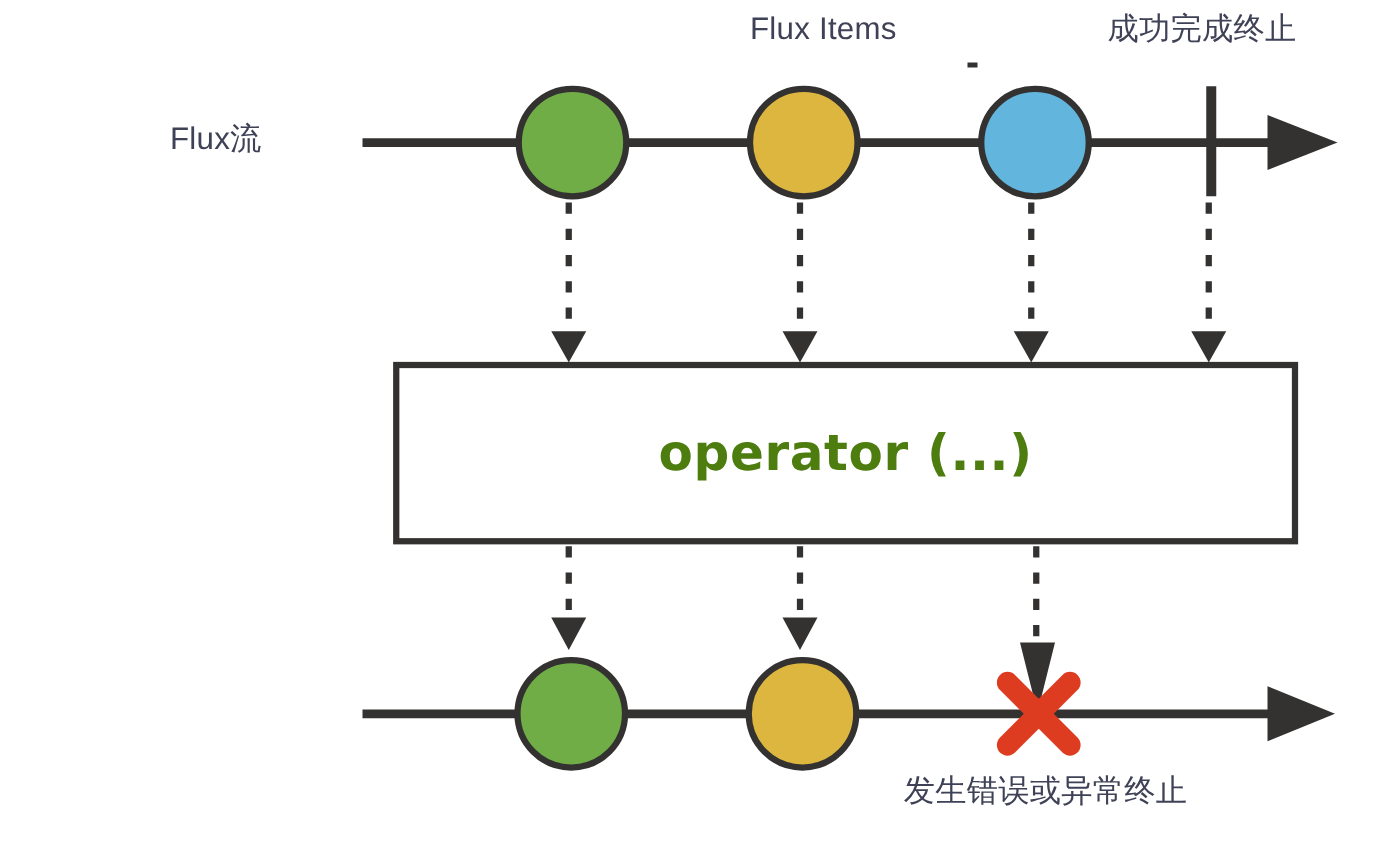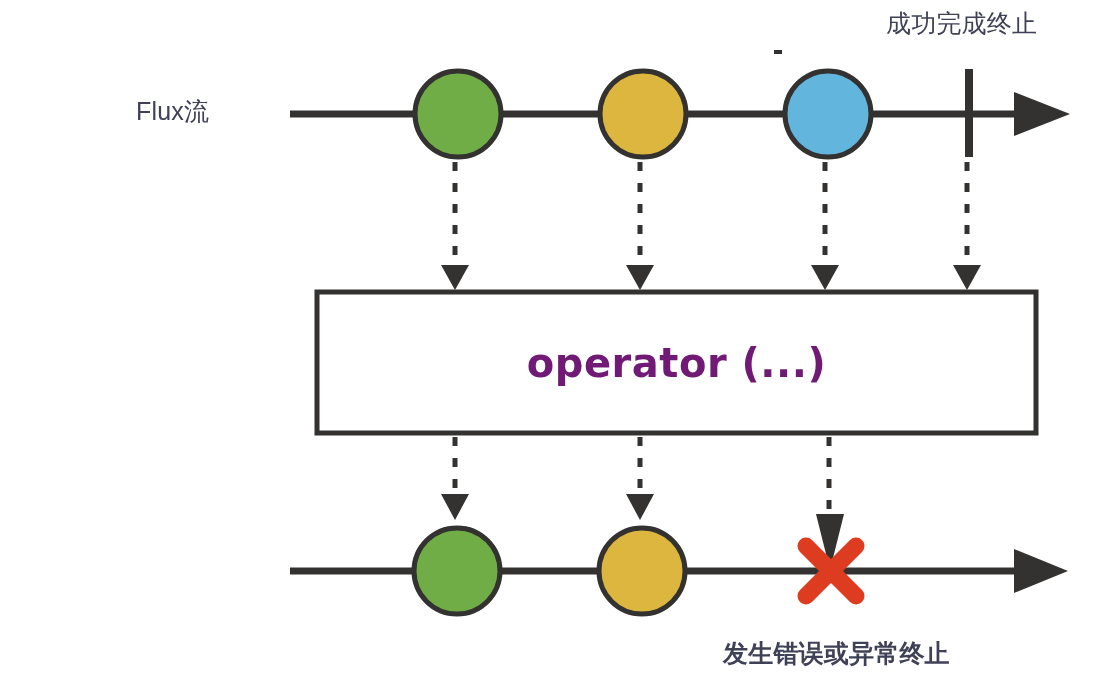--- a/index.html
+++ b/index.html
@@ -46,36 +46,35 @@
     left: 886px;
     top: 10px;
     text-align: center;
   }
   #label-flux-result {
     left: 16px;
     top: 554px;
   }
   #label-error-terminate {
     left: 723px;
-    top: 640px;
-    font-weight: bold;
+    top: 620px;
   }
   .operator-text {
     position: absolute;
     left: 317px;
     top: 292px;
     width: 719px;
     height: 141px;
     display: flex;
     align-items: center;
     justify-content: center;
     font-family: "DejaVu Sans", "Liberation Sans", sans-serif;
     font-weight: bold;
     font-size: 40px;
-    color: #701a75;
+    color: #4d7c0f;
     letter-spacing: 0.5px;
   }
 </style>
 </head>
 <body>
 
 <div id="canvas">
 
   <svg id="diagram-svg" viewBox="0 0 1108 690" xmlns="http://www.w3.org/2000/svg">
 
@@ -127,20 +126,21 @@
 
       <g>
         <line x1="806" y1="546" x2="856" y2="596" stroke="#dd3c20" stroke-width="17" stroke-linecap="round"></line>
         <line x1="856" y1="546" x2="806" y2="596" stroke="#dd3c20" stroke-width="17" stroke-linecap="round"></line>
       </g>
     </g>
   </svg>
 
   <div class="label-text" id="label-flux-stream">Flux流</div>
 
+  <div class="label-text" id="label-flux-items">Flux Items</div>
 
   <div class="label-text" id="label-success-complete">成功完成终止</div>
 
 
   <div class="label-text" id="label-error-terminate">发生错误或异常终止</div>
 
   <div class="operator-text">operator (...)</div>
 
 </div>
 

